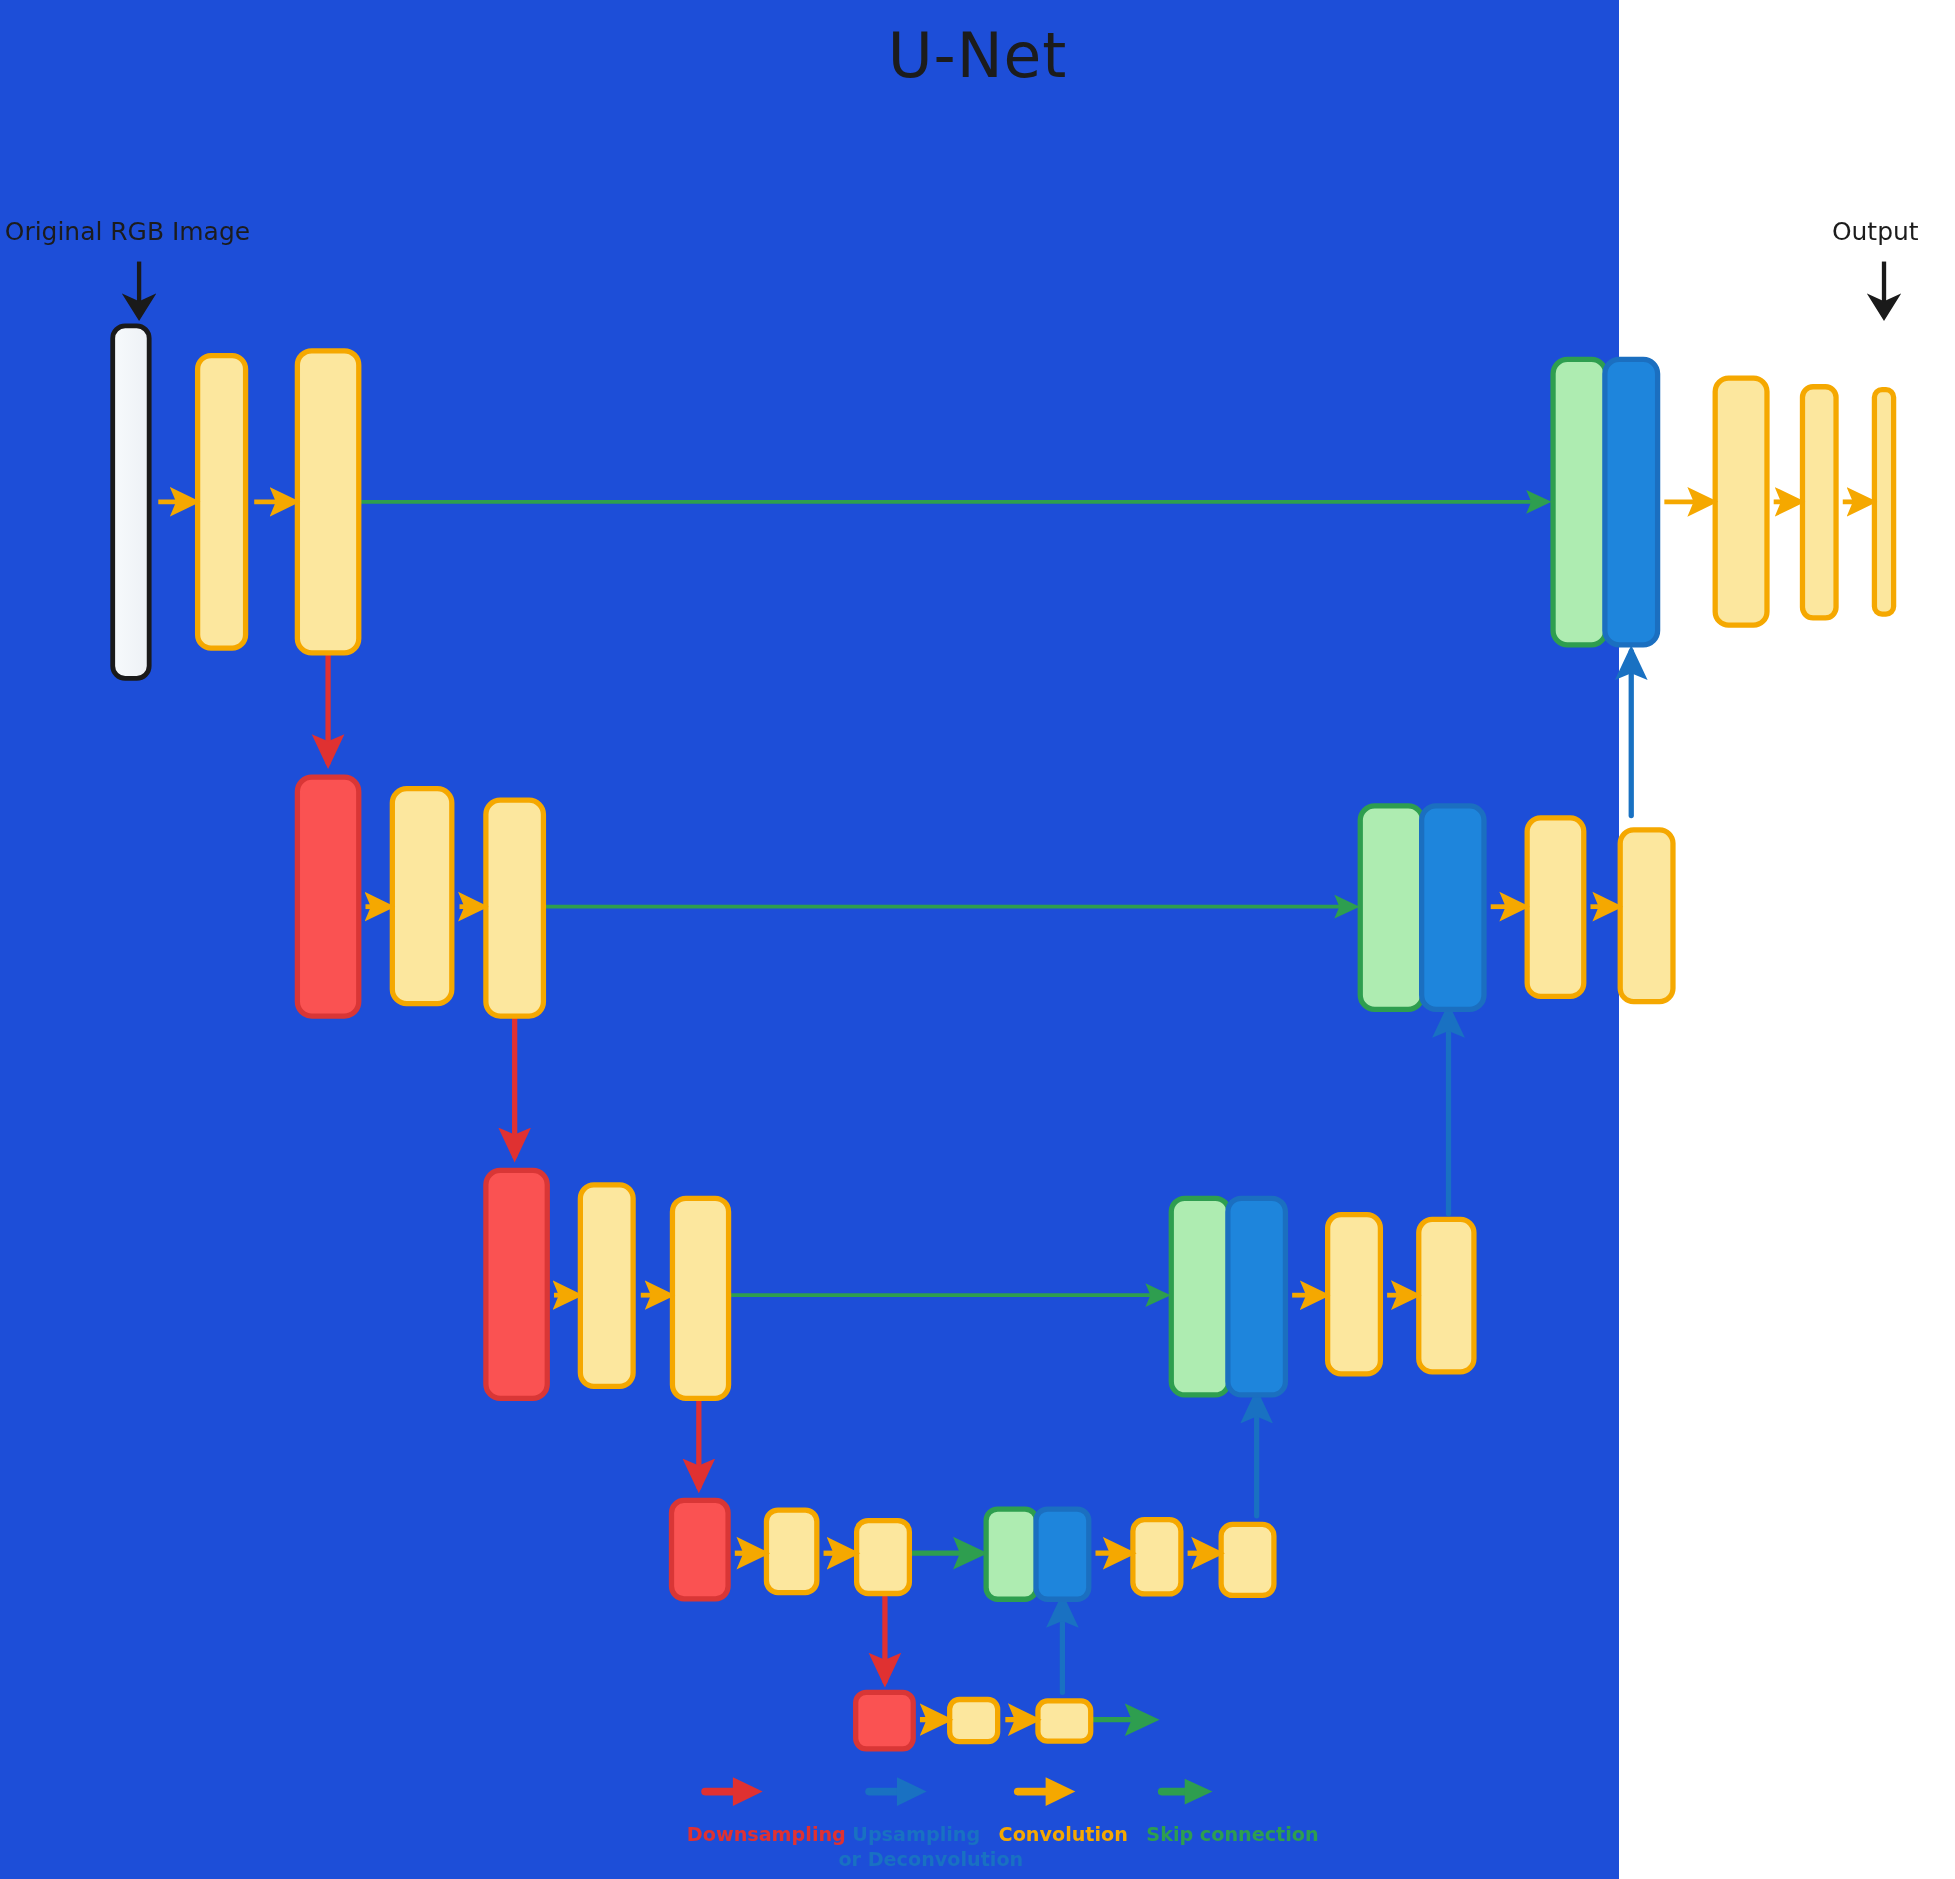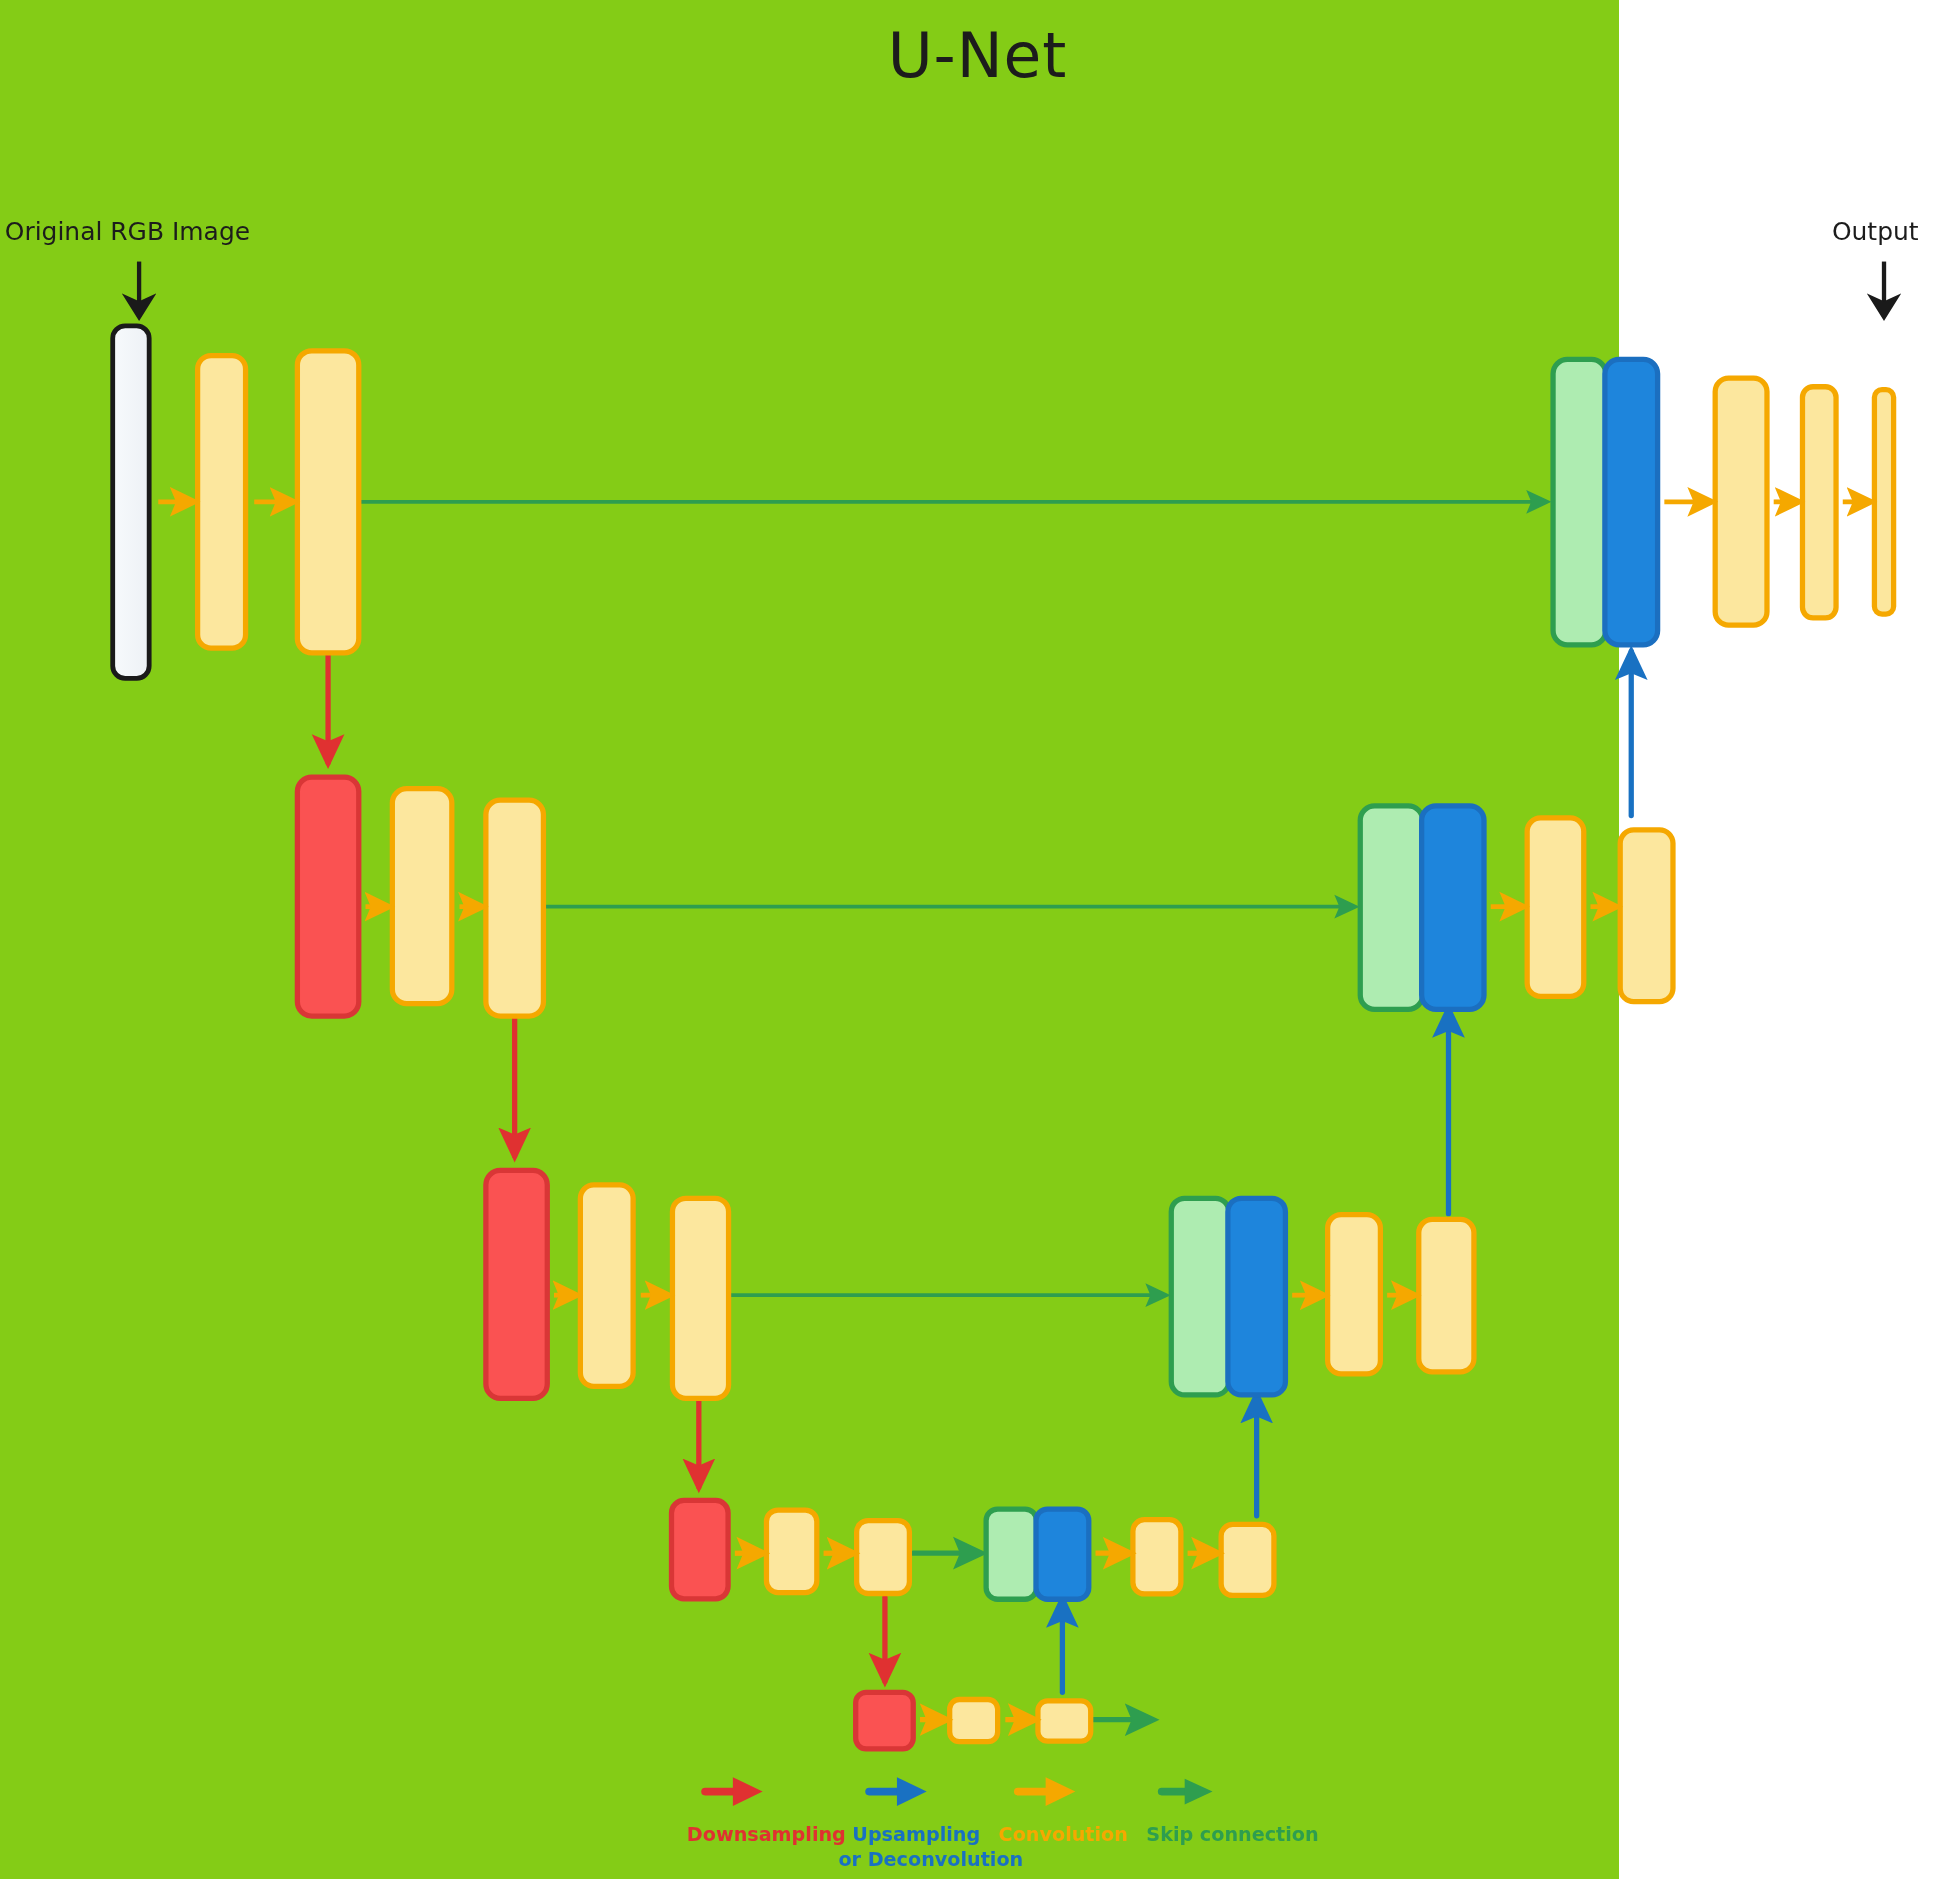--- a/index.html
+++ b/index.html
@@ -1,18 +1,18 @@
 <!DOCTYPE html>
 <html style="font-size:7.7px"><head>
 <meta charset="utf-8">
 <style>
   html,body{margin:0;padding:0;background:#ffffff;}
   body{width:1955px;height:1880px;overflow:hidden;
        font-family:"DejaVu Sans", sans-serif;}
-  #canvas{position:relative;width:1619px;height:1880px;background:#84cc16;}
+  #canvas{position:relative;width:1619px;height:1880px;background:#1d4ed8;}
   svg#diagram{position:absolute;left:0;top:0;width:1955px;height:1880px;}
   text.title{font-size:128px;fill:#1c1c1c;font-weight:400;letter-spacing:2px;}
   text.anno{font-size:52px;fill:#1c1c1c;}
   text.leg{font-size:40px;font-weight:700;}
 </style>
 </head>
 <body>
 
 <div id="canvas">
   <svg id="diagram" viewBox="0 0 4076 3919">

